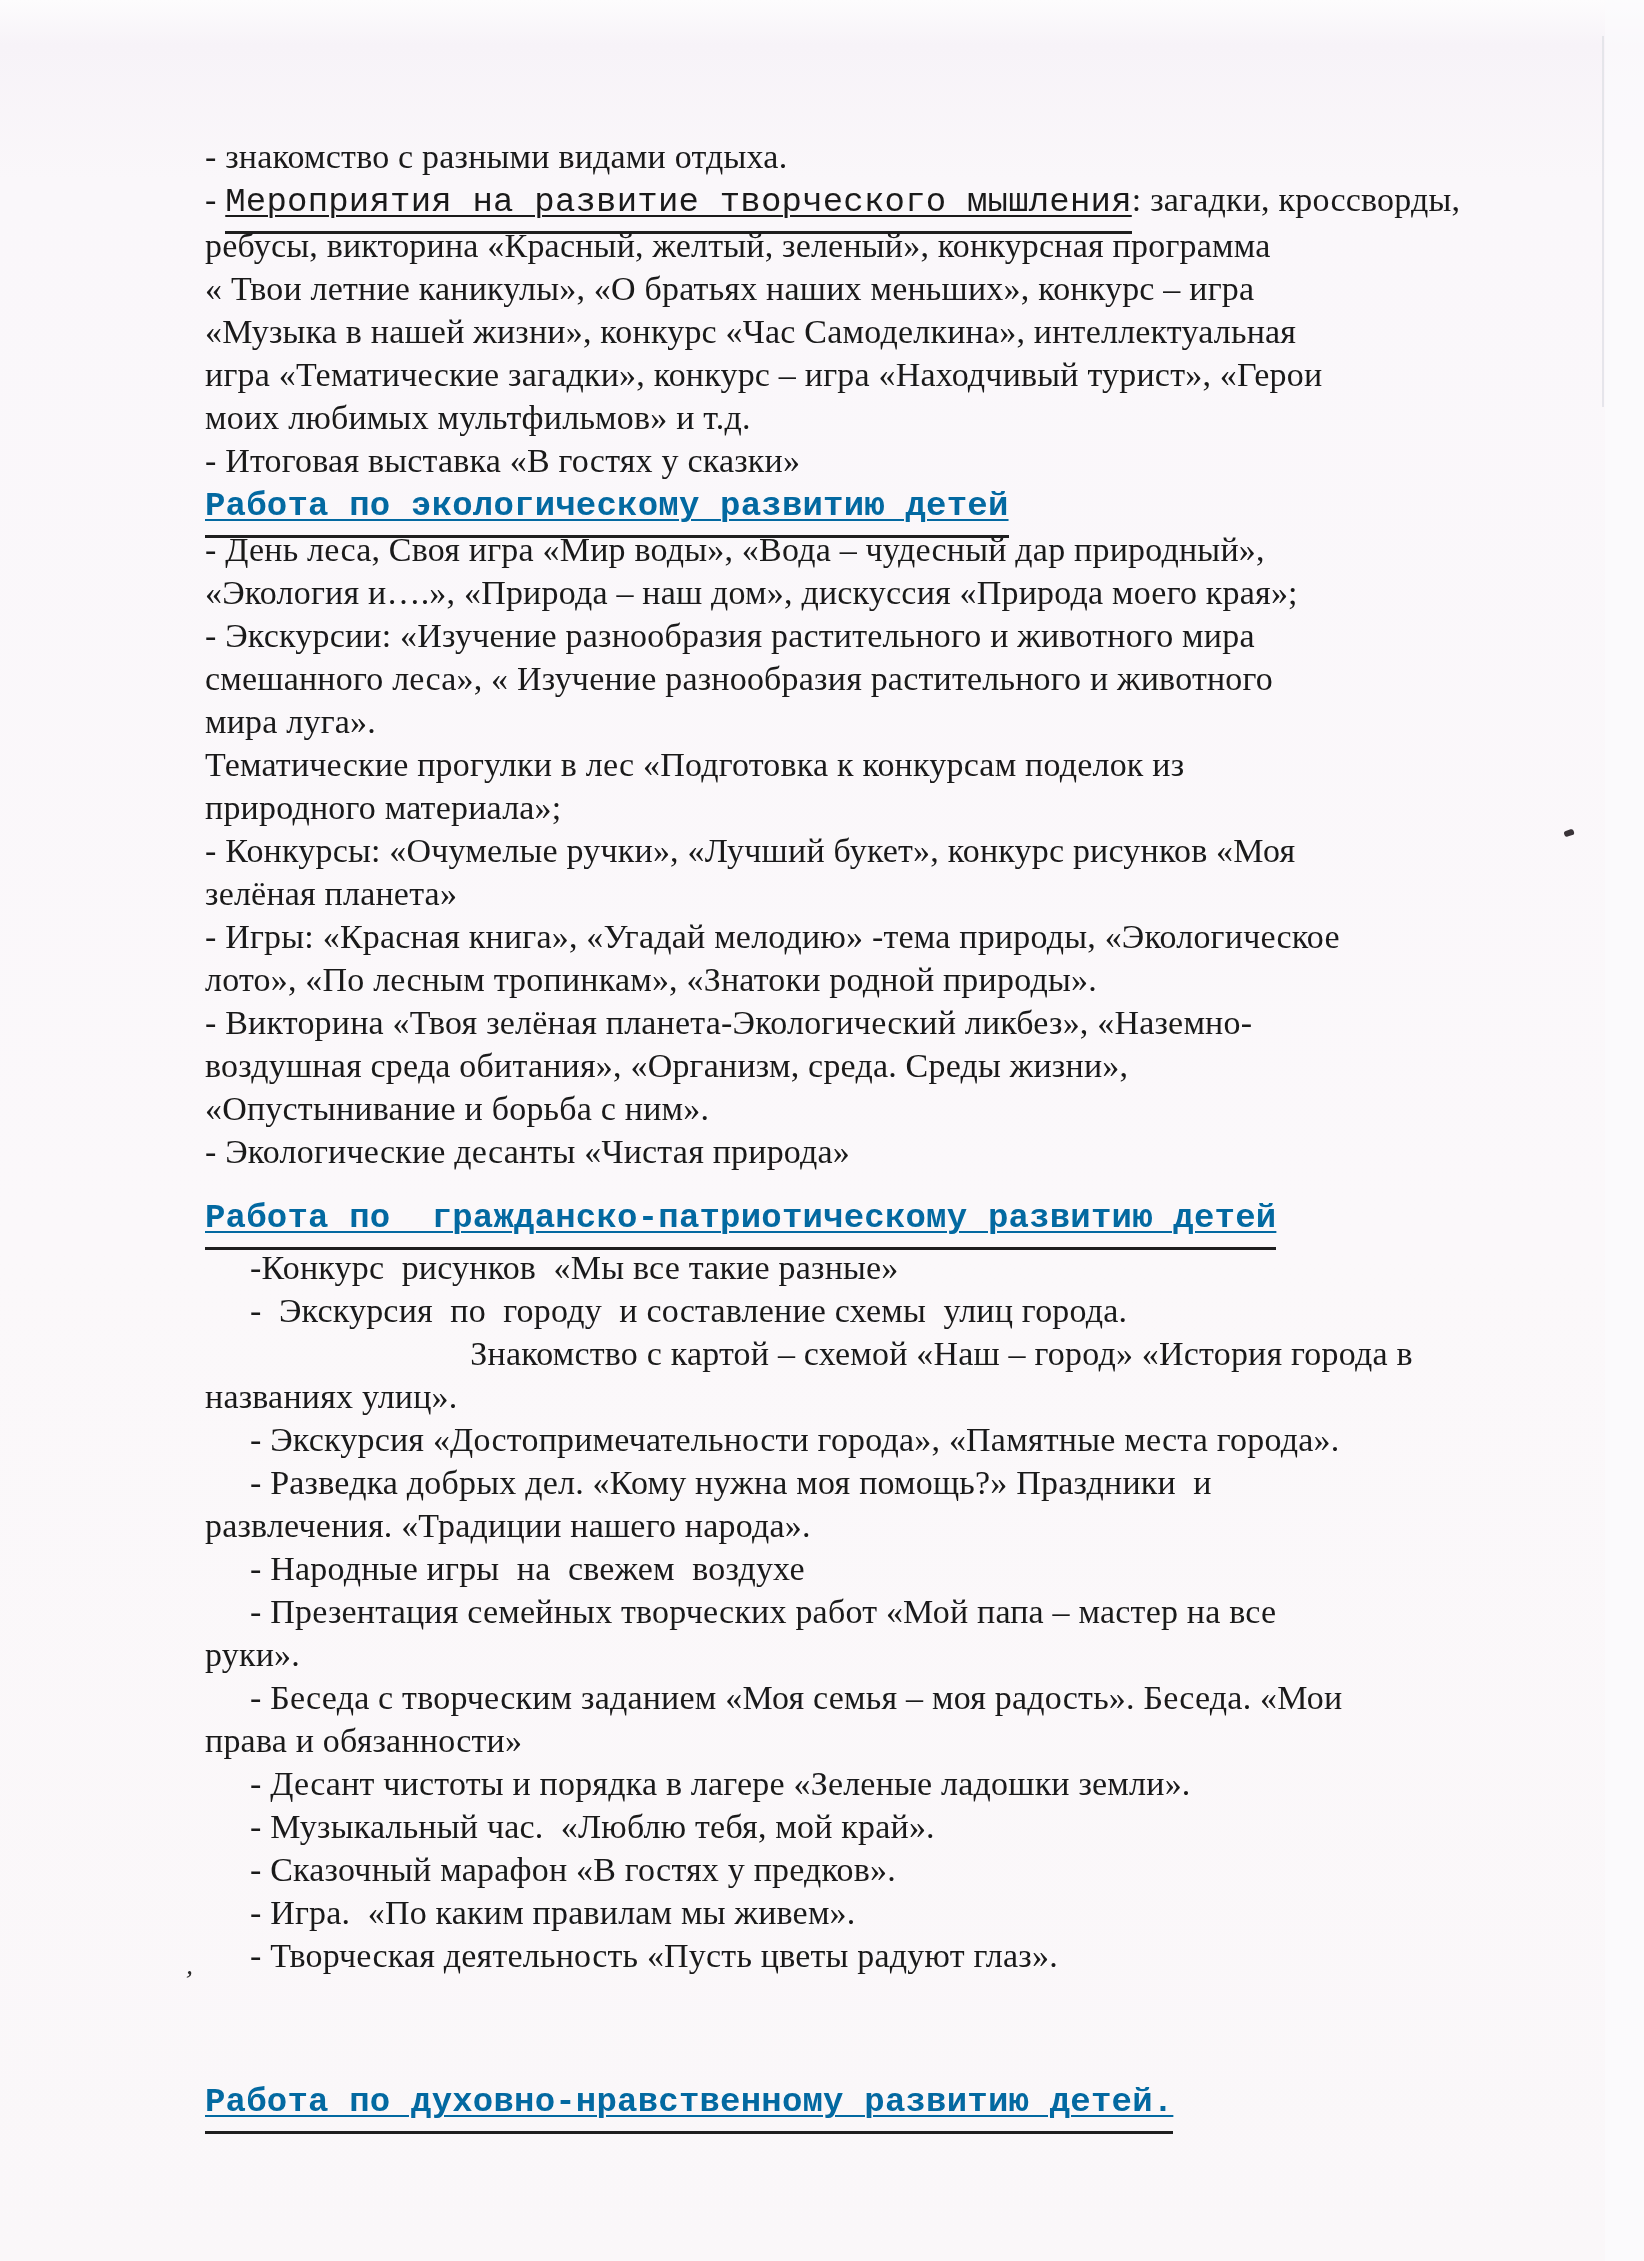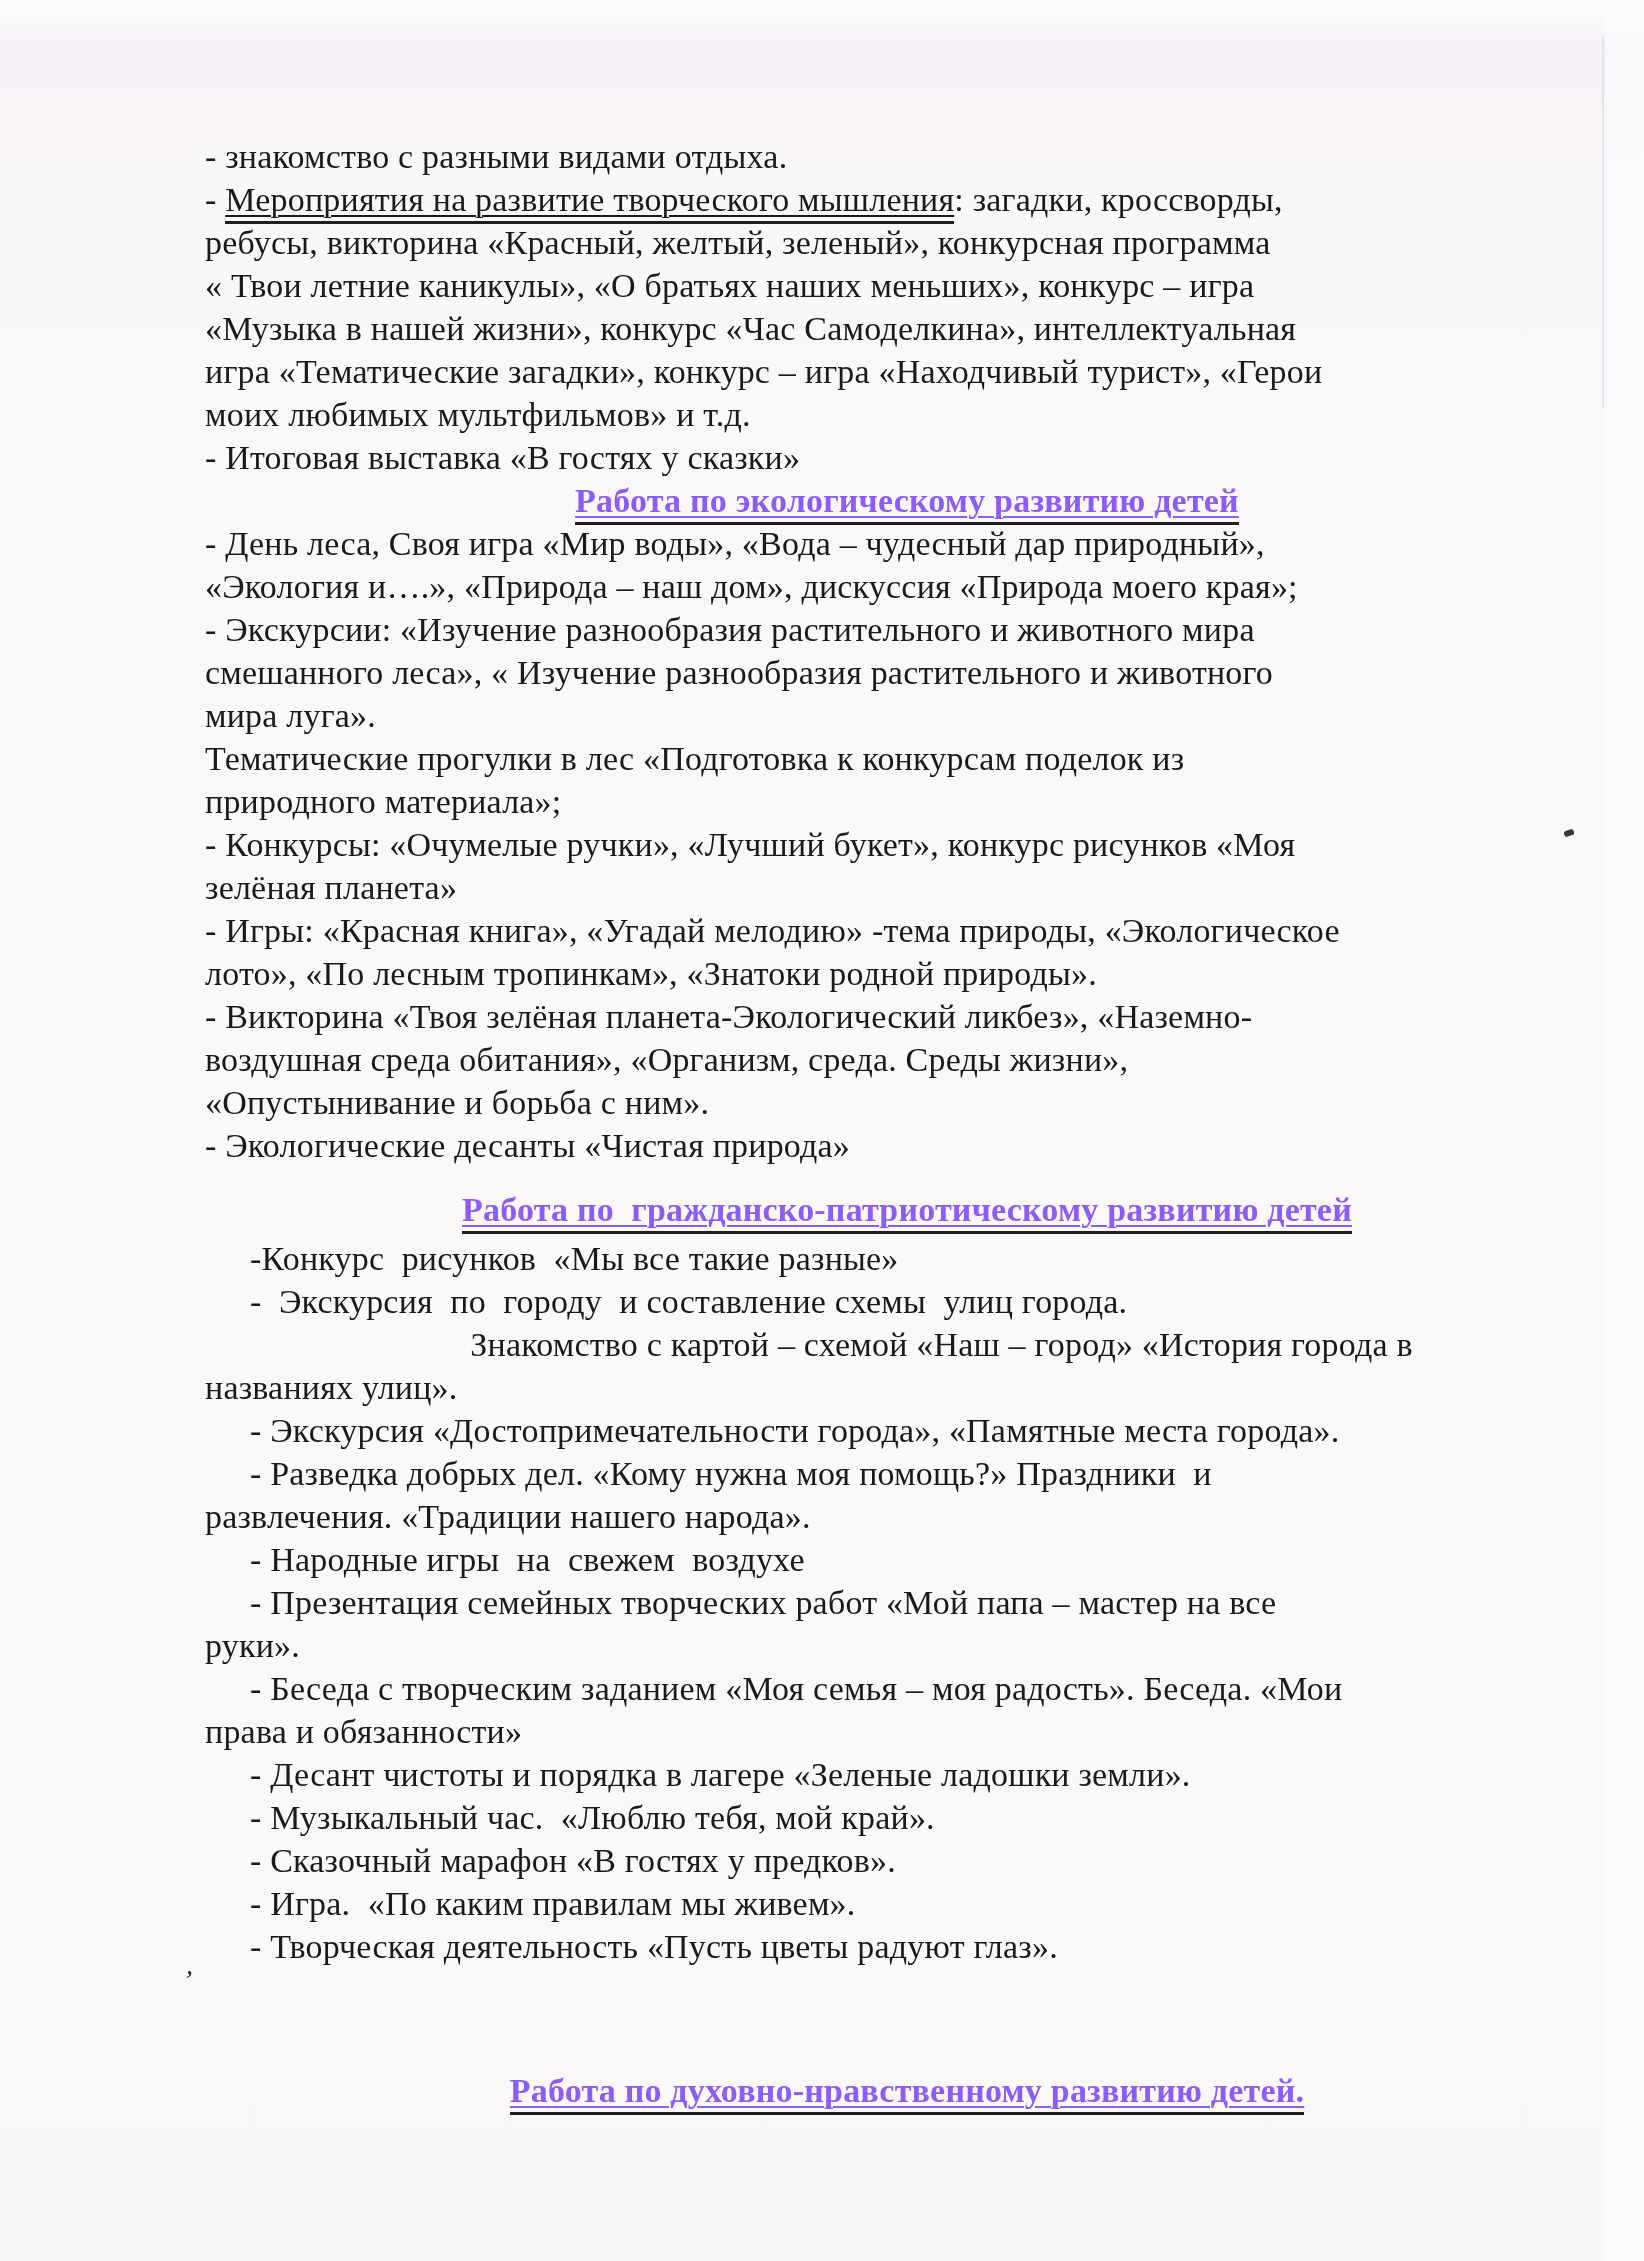--- a/index.html
+++ b/index.html
@@ -10,33 +10,34 @@
     font-family:"Liberation Serif","DejaVu Serif",serif;
     color:#1a1a1a;
   }
   .page{position:absolute;inset:0;}
   .content{
     position:absolute;left:205px;top:135px;width:1404px;
     font-size:34px;line-height:43px;letter-spacing:0.2px;
     white-space:pre-wrap;
   }
   .line{min-height:43px;}
-  .heading{font-weight:bold;color:#8b5cf6;text-align:center;}
+  .heading{font-weight:bold;color:#0369a1;}
   .ind1{padding-left:45px;}
   .ind2{padding-left:69px;text-align:center;}
   .gap-sm{margin-top:6.2px;}
   .gap-lg{margin-top:21px;margin-bottom:3px;}
   .gap-xl{margin-top:101px;}
   
   .u2{
     text-decoration:underline;
     text-decoration-thickness:1.9px;
     text-underline-offset:4.3px;
     border-bottom:3.7px solid #1f1f1f;
-    padding-bottom:3px;
+    padding-bottom:10px;
+    font-family:Liberation Mono, monospace;
   }
   .page-number{
     position:absolute;left:205px;top:2095px;width:1336px;
     text-align:center;font-size:30px;color:#222;
   }
   .scan-vline{
     position:absolute;left:1602px;top:36px;width:1.9px;height:371px;
     background:#e2e2e8;opacity:.85;
   }
   .right-strip{

